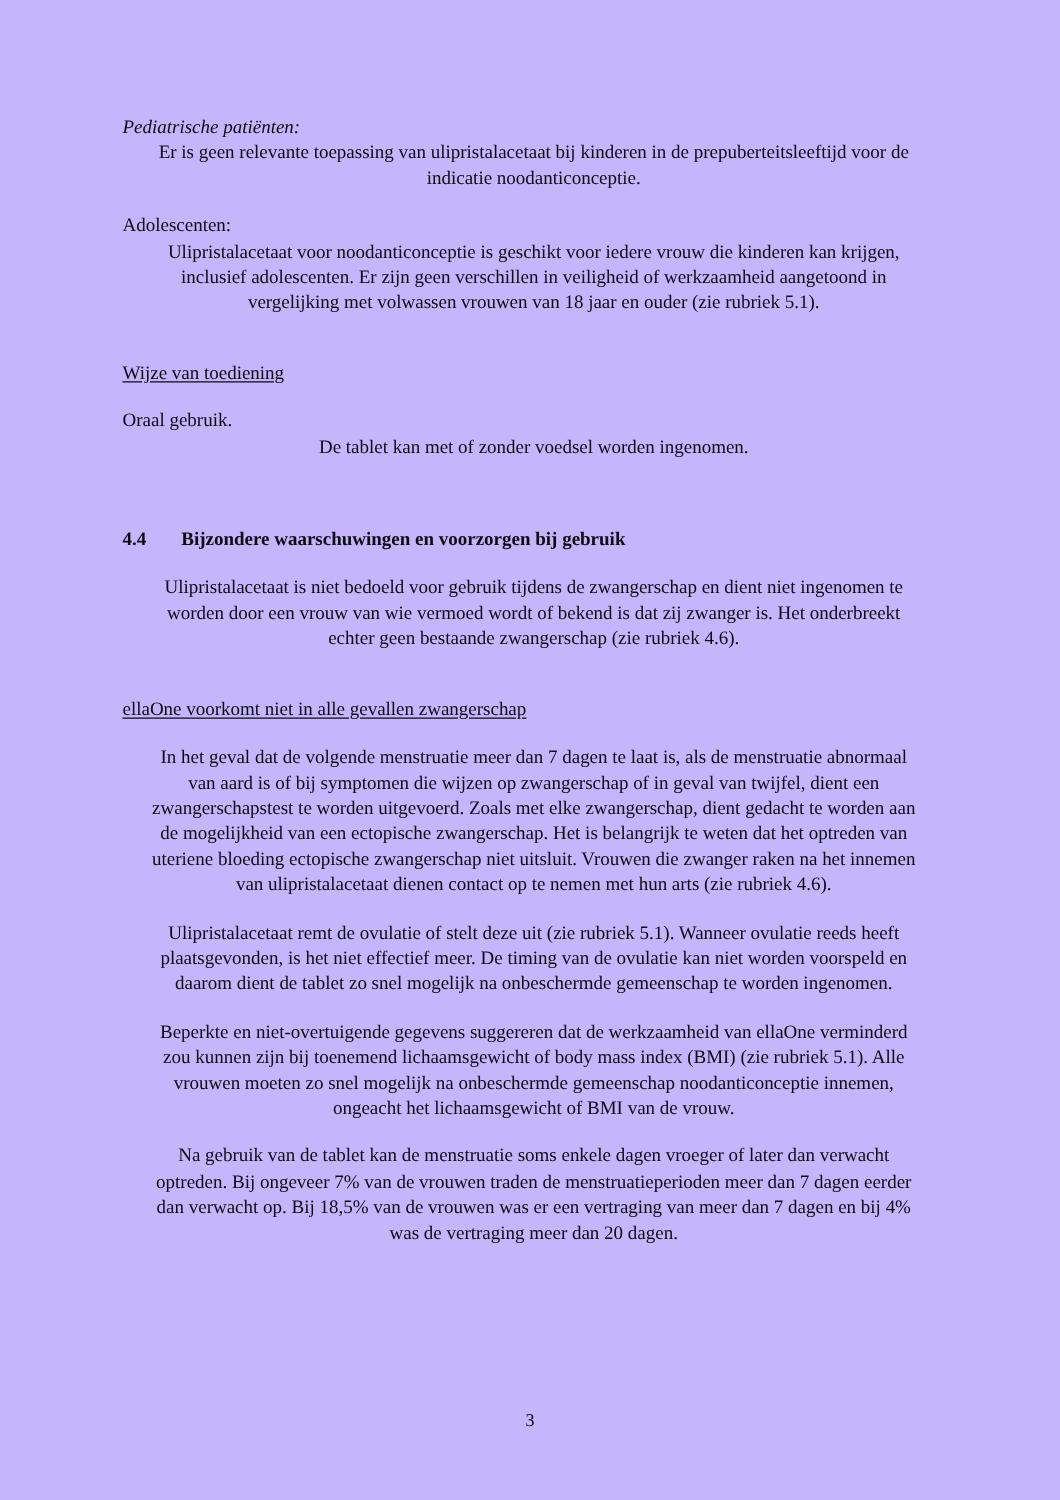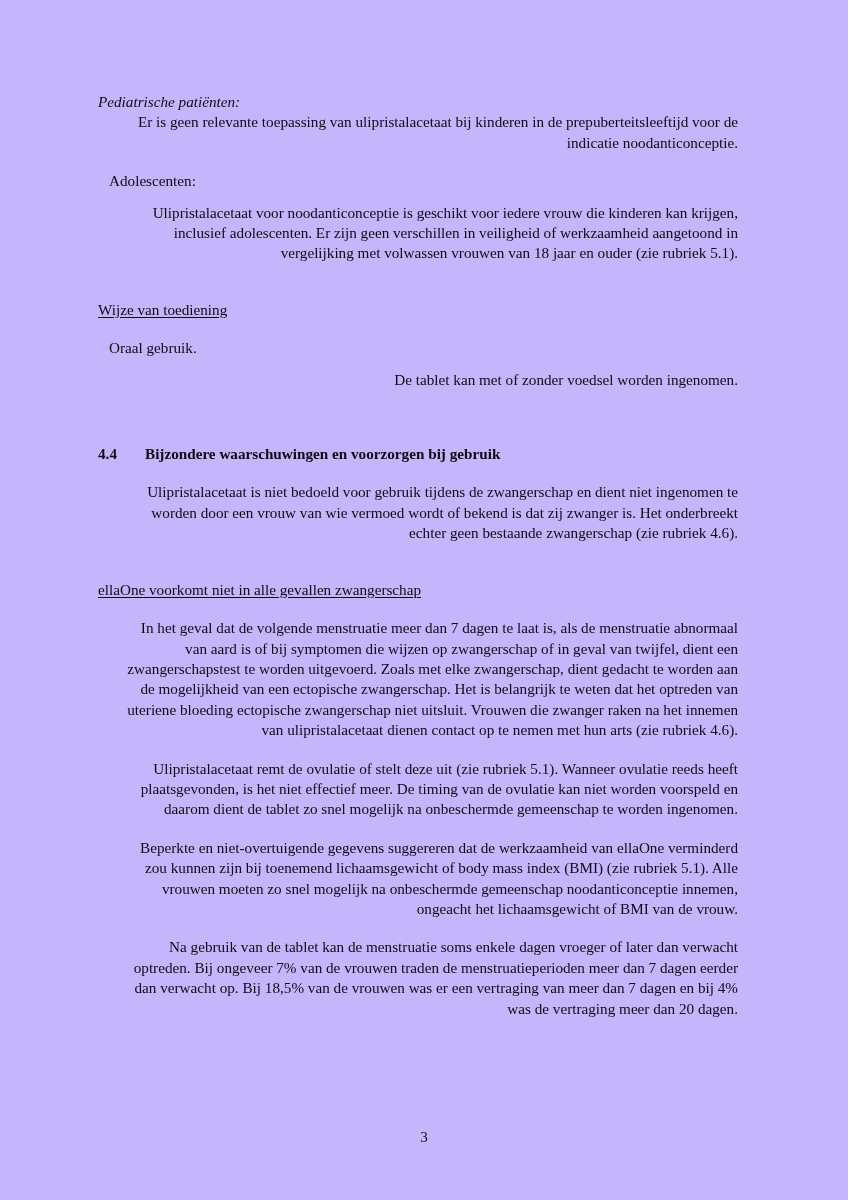--- a/index.html
+++ b/index.html
@@ -22,34 +22,34 @@
   }
   .content {
     position: absolute;
     left: 98px;
     top: 92px;
     width: 640px;
   }
   .para {
     font-size: 15.2px;
     line-height: 20.4px;
-    text-align: right;
+    text-align: center;
     margin: 0 0 18px 18px;
     white-space: pre-line;
   }
   .label-italic {
     font-size: 15.2px;
     line-height: 20.4px;
     font-style: italic;
     margin: 0;
   }
   .label-plain {
     font-size: 15.2px;
     line-height: 20.4px;
-    margin: 11px;
+    margin: 0;
   }
   .underline-head {
     font-size: 15.2px;
     line-height: 20.4px;
     margin: 0 0 18px 0;
     display: block;
   }
   .underline-head span.u {
     text-decoration: underline;
     text-underline-offset: 2px;

